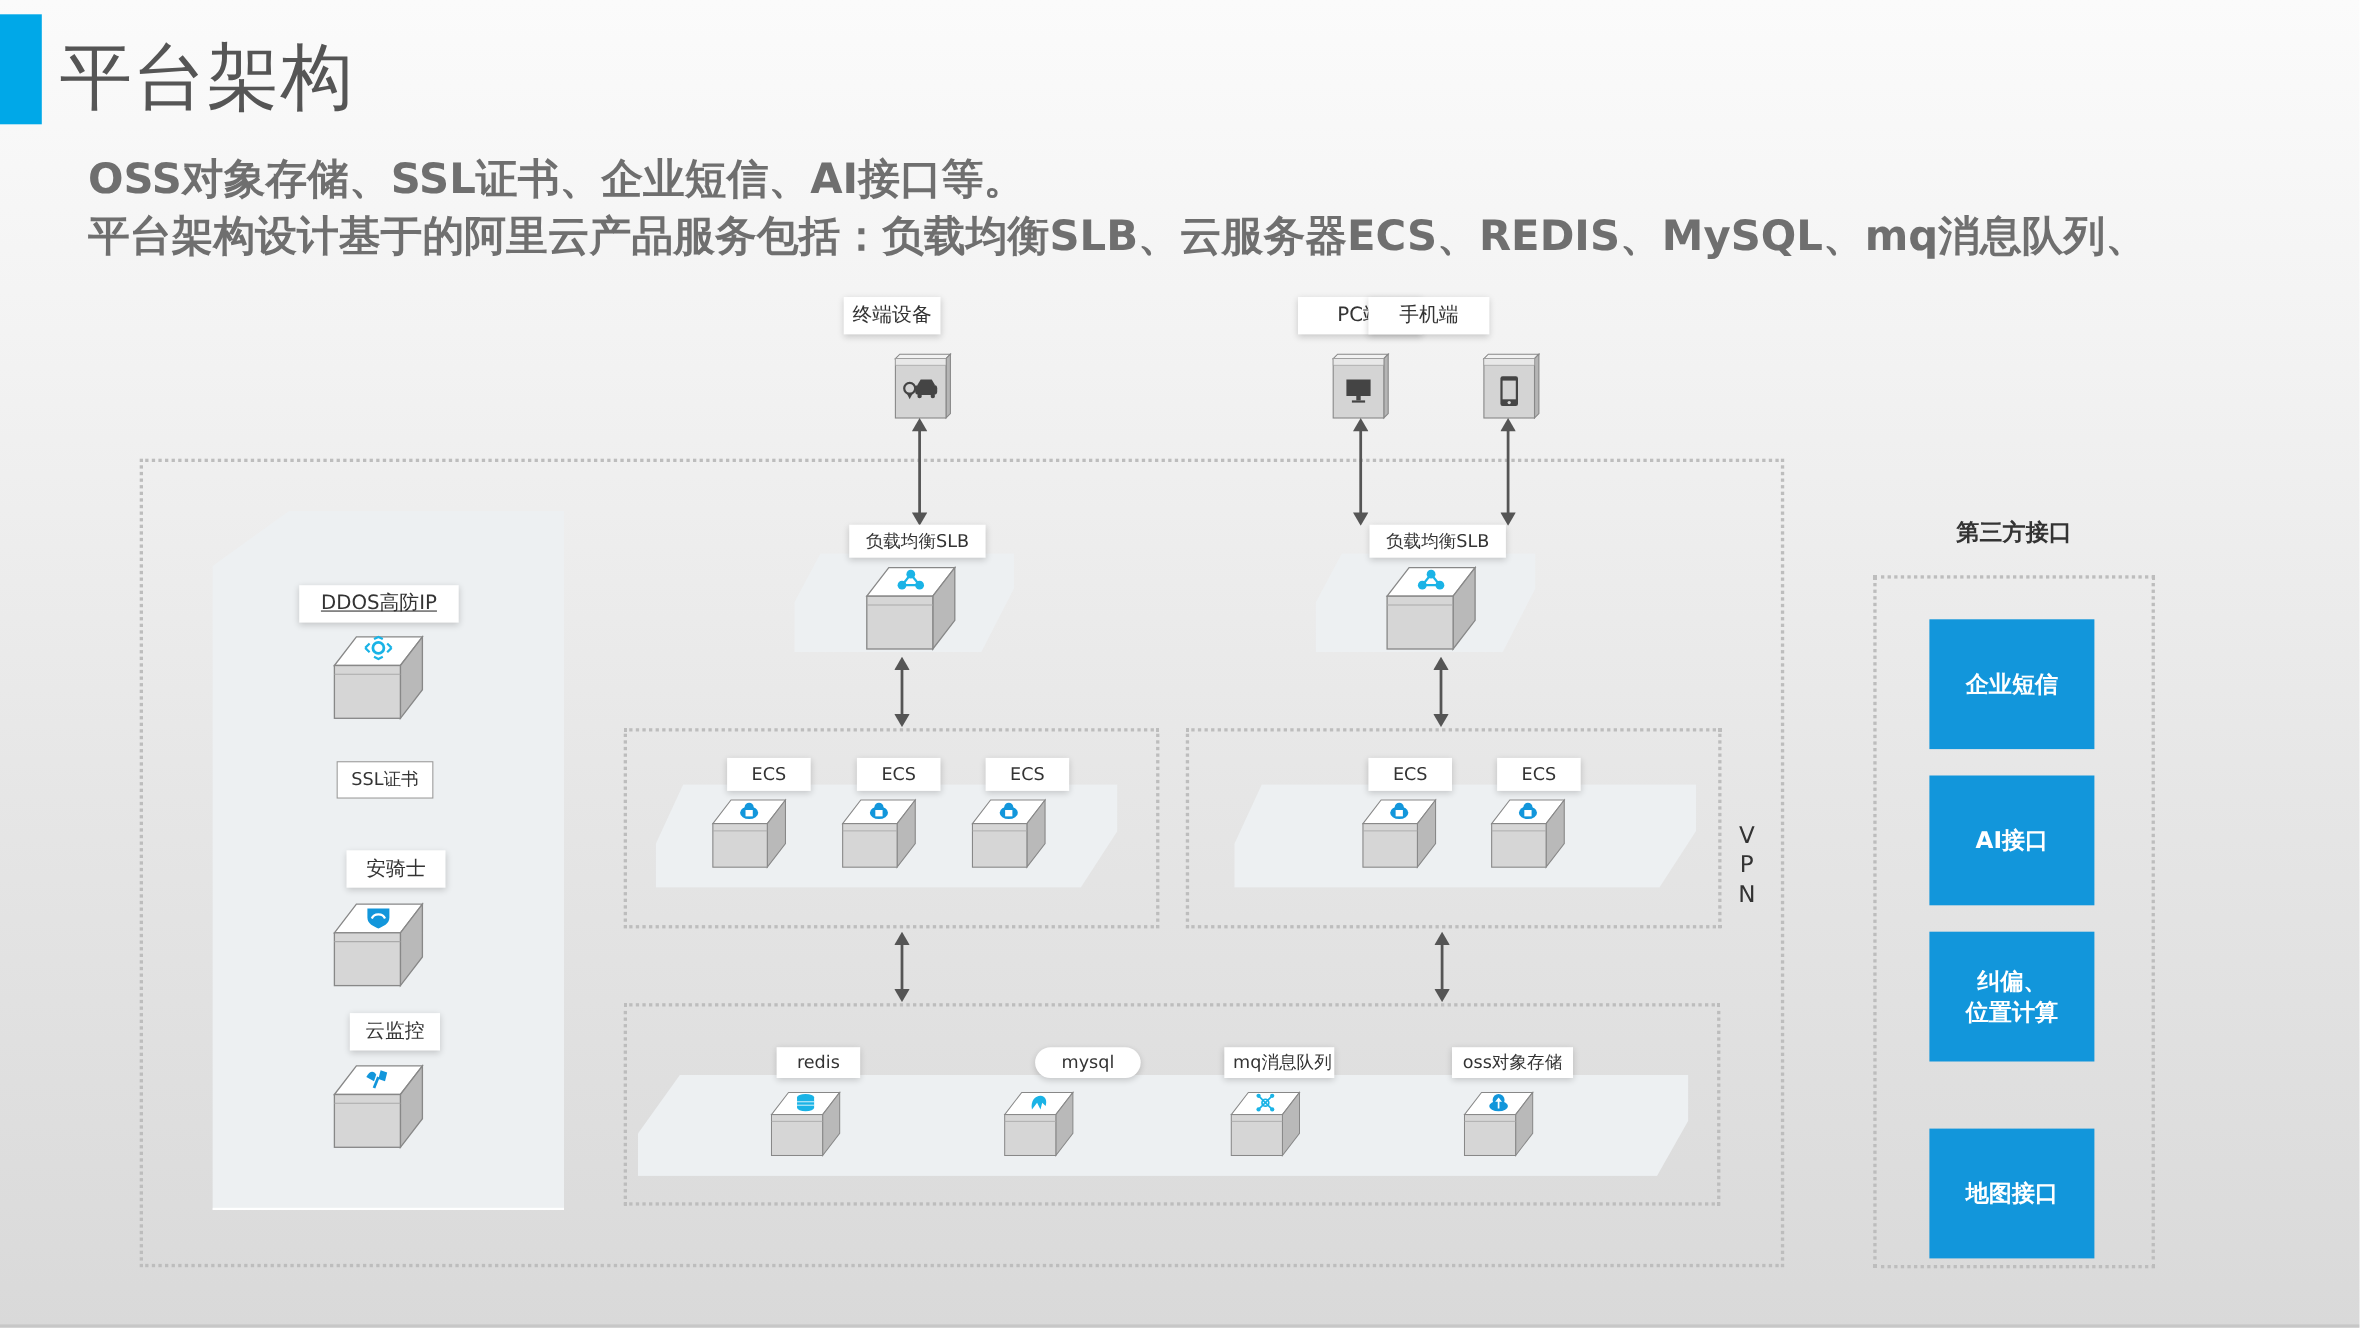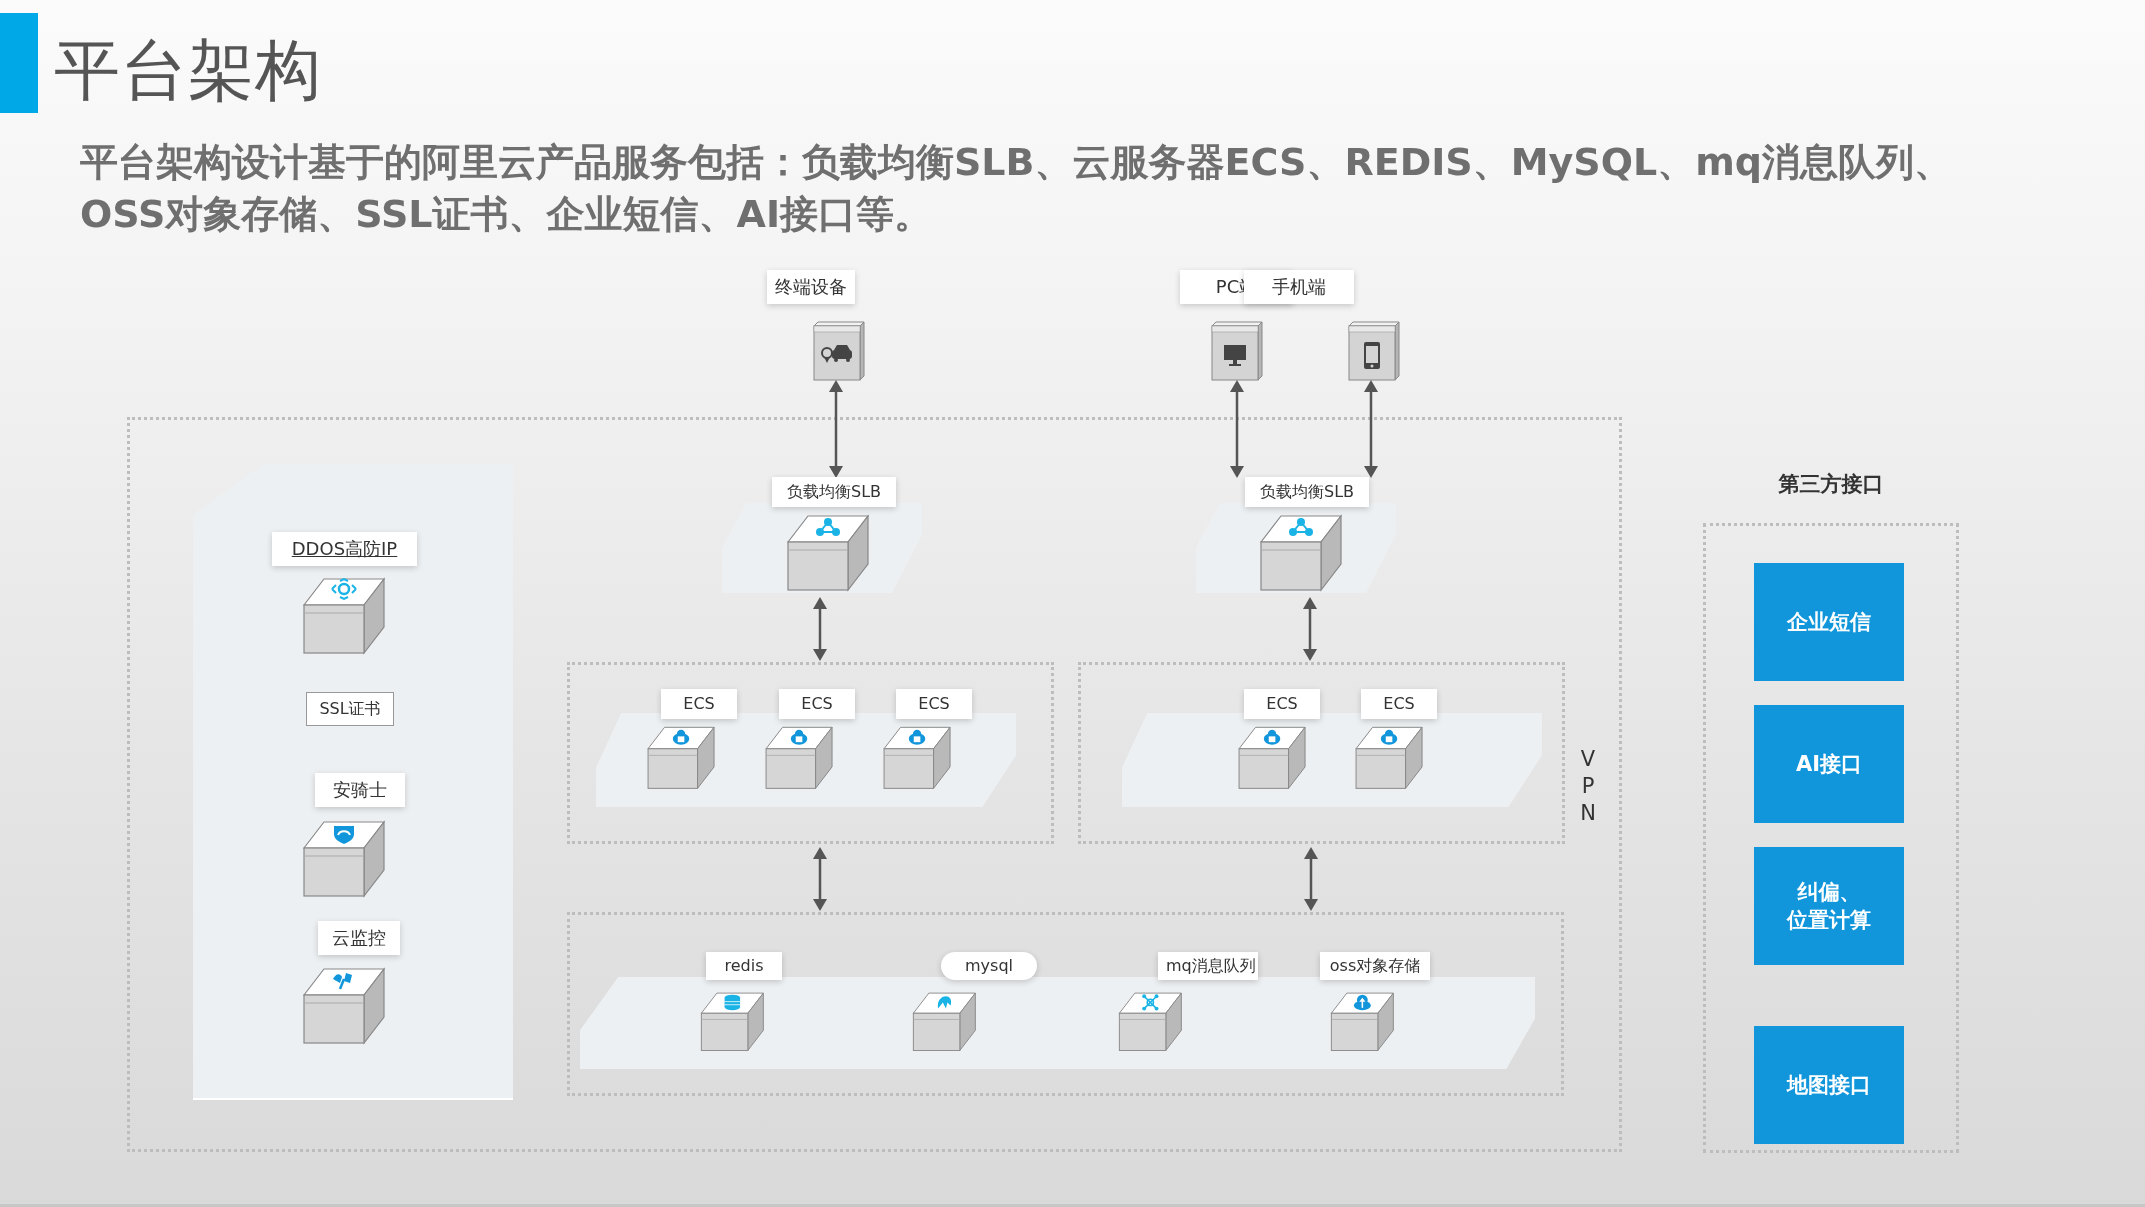--- a/index.html
+++ b/index.html
@@ -56,22 +56,22 @@
     text-align:center; line-height:28px; font-family:"DejaVu Sans", sans-serif; white-space:pre-line; }
 
   .vpn { left:1578px; top:746px; width:20px; font-size:21px; color:#333; line-height:27px; text-align:center; font-family:"DejaVu Sans", sans-serif; }
 </style>
 </head>
 <body>
 
 <div class="abs accent-bar"></div>
 <div class="abs page-title">平台架构</div>
 <div class="abs subtitle">
+  <div>OSS对象存储、SSL证书、企业短信、AI接口等。</div>
   <div>平台架构设计基于的阿里云产品服务包括：负载均衡SLB、云服务器ECS、REDIS、MySQL、mq消息队列、</div>
-  <div>OSS对象存储、SSL证书、企业短信、AI接口等。</div>
 </div>
 
 <div class="abs dotbox outer-box"></div>
 <div class="abs sec-panel"></div>
 <div class="abs dotbox ecs-left-box"></div>
 <div class="abs dotbox ecs-right-box"></div>
 <div class="abs dotbox data-box"></div>
 <div class="abs dotbox third-box"></div>
 
 <div class="abs platform plat-slb1"></div>
@@ -270,21 +270,21 @@
 <div class="arrow" style="left:1304px; top:847px; height:64px;">
   <svg viewBox="0 0 14 64" preserveAspectRatio="none">
       <line x1="7" y1="8" x2="7" y2="56" stroke="#555" stroke-width="2.5"></line>
       <polygon points="0,12 7,0 14,12" fill="#555"></polygon>
       <polygon points="0,52 7,64 14,52" fill="#555"></polygon>
     </svg>
 </div>
 
 <div class="label small" style="left:706px; top:952px; width:76px; height:28px; line-height:28px;">redis</div>
 <div class="label small" style="left:941px; top:952px; width:96px; height:28px; line-height:28px;border-radius:14px;">mysql</div>
-<div class="label small" style="left:1113px; top:952px; width:100px; height:28px; line-height:28px;margin-left:45px;">mq消息队列</div>
+<div class="label small" style="left:1113px; top:952px; width:100px; height:28px; line-height:28px;">mq消息队列</div>
 <div class="label small" style="left:1320px; top:952px; width:110px; height:28px; line-height:28px;">oss对象存储</div>
 
 <div class="cube" style="left:695px; top:990px; width:84px; height:62px;">
   <svg viewBox="0 0 100 80">
     <polygon points="4,30 24,4 84,4 64,30" fill="#fff" stroke="#888" stroke-width="1.2"></polygon>
       <polygon points="64,30 84,4 84,52 64,78" fill="#b9b9b9" stroke="#888" stroke-width="1.2"></polygon>
       <rect x="4" y="30" width="60" height="48" fill="#d6d6d6" stroke="#888" stroke-width="1.2"></rect>
       <line x1="4" y1="38" x2="64" y2="38" stroke="#aaa" stroke-width="1"></line>
     <ellipse cx="44" cy="10" rx="10" ry="4" fill="#1ab3e6"></ellipse>
       <rect x="34" y="10" width="20" height="12" fill="#1ab3e6"></rect>

